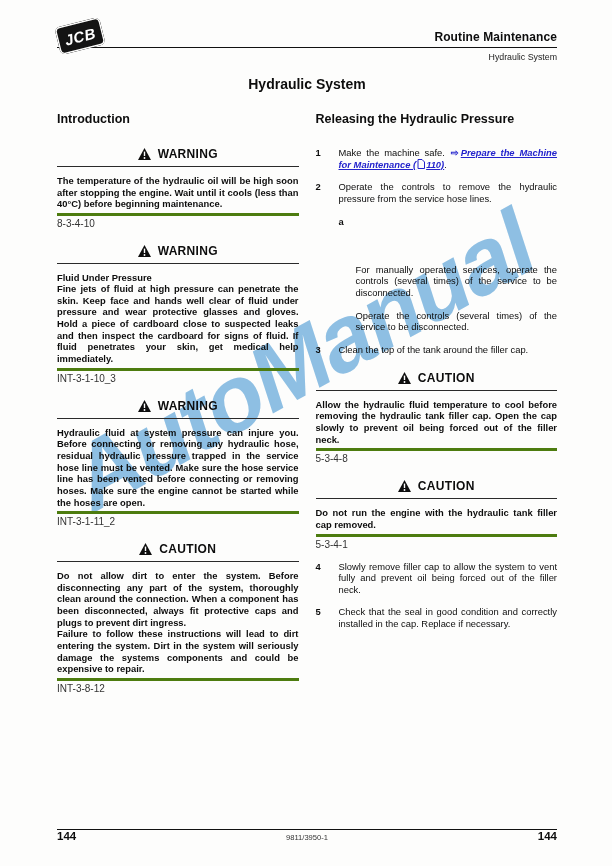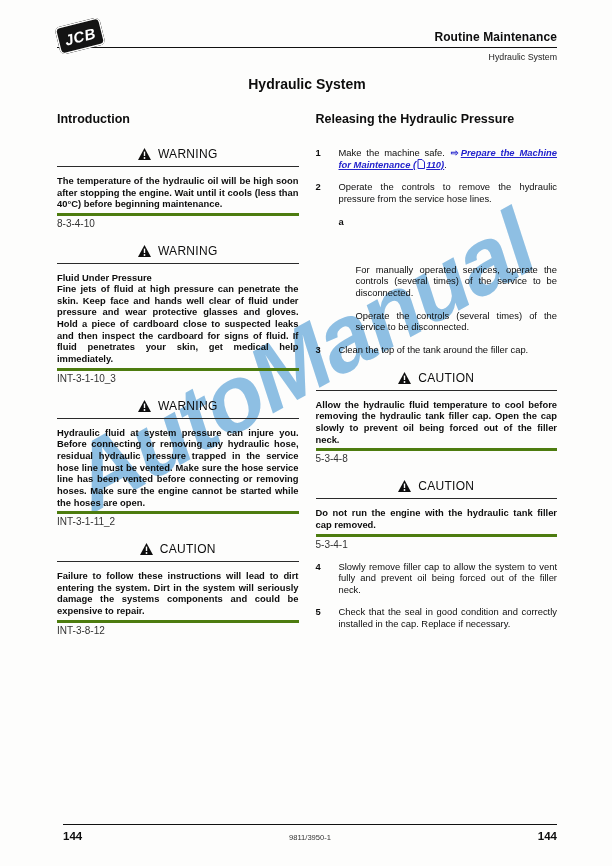--- a/index.html
+++ b/index.html
@@ -35,49 +35,49 @@
   .title { text-align:center; font-size:14px; font-weight:bold; margin-top:14px; }
 
   
   .cols { display:flex; gap:17px; margin-top:20px; }
   .col { flex:1; min-width:0; }
   .col-heading { font-size:12.5px; font-weight:bold; margin-bottom:21px; }
 
   
   .sign { margin-top:15px; }
   .sign-head { display:flex; align-items:center; justify-content:center; gap:7px;
-               font-size:12px; font-weight:normal; letter-spacing:0.3px; margin-bottom:5px; }
+               font-size:12px; font-weight:bold; letter-spacing:0.3px; margin-bottom:5px; }
   .tri-icon { width:13px; height:12px; display:block; }
   .sign-body { border-top:1px solid #2a2a2a; border-bottom:3px solid #4d7c0f;
                padding:8px 0 3px; }
   .sign-sub { text-align:left; font-size:9.4px; font-weight:bold; }
   .sign-text { font-size:9.4px; font-weight:bold; line-height:1.24; text-align:justify; }
-  .sign-text + .sign-text { margin-top:11px; }
+  .sign-text + .sign-text { }
   .sign-code { font-size:10px; color:#333; padding-top:2px; }
 
   
   .step { display:flex; margin-top:11px; font-size:9.4px; line-height:1.24; }
   .step .num { width:23px; flex:0 0 23px; font-weight:bold; }
   .step .txt { flex:1; text-align:justify; }
   .substep { display:flex; margin:11px 0 0 23px; font-size:9.4px; line-height:1.24; }
   .substep .letter { width:17px; flex:0 0 17px; font-weight:bold; }
   .substep .txt { flex:1; text-align:justify;margin-top:48px; }
   .subnote { margin:11px 0 0 40px; font-size:9.4px; line-height:1.24; text-align:justify; }
 
   
   .jump-link { color:#2323cc; font-weight:bold; font-style:italic; text-decoration:underline;
                cursor:pointer; }
   .jump-arrow { color:#2323cc; font-style:normal; font-weight:bold; text-decoration:none;
                 display:inline-block; margin:0 2px 0 1px; }
   .pageref-icon { display:inline-block; vertical-align:-1px; margin:0 1px; }
 
   
   .footer { position:absolute; z-index:1; left:57px; right:55px; bottom:24px;
-            border-top:1.6px solid #111; padding-top:5px;
-            display:flex; justify-content:space-between; align-items:baseline;margin-left:6px; }
+            border-top:1.6px solid #111; 
+            display:flex; justify-content:space-between; align-items:baseline; }
   .footer .pg { font-size:11.5px; font-weight:bold; }
   .footer .doc { font-size:7.6px; color:#333; }
 </style>
 </head>
 <body>
 
 <div class="page">
 
   <div class="watermark">AutoManual</div>
 
@@ -145,20 +145,21 @@
         <div class="sign">
           <div class="sign-head">
             <svg class="tri-icon" viewBox="0 0 24 22">
                 <path d="M12 0 L24 22 H0 Z" fill="#0d0d0d"></path>
                 <rect x="10.7" y="6.5" width="2.6" height="8.2" fill="#fff"></rect>
                 <circle cx="12" cy="18.3" r="1.7" fill="#fff"></circle>
               </svg>
             <span>CAUTION</span>
           </div>
           <div class="sign-body">
+            <div class="sign-text">Do not allow dirt to enter the system. Before disconnecting any part of the system, thoroughly clean around the connection. When a component has been disconnected, always fit protective caps and plugs to prevent dirt ingress.</div>
             <div class="sign-text">Failure to follow these instructions will lead to dirt entering the system. Dirt in the system will seriously damage the systems components and could be expensive to repair.</div>
           </div>
           <div class="sign-code">INT-3-8-12</div>
         </div>
       </div>
 
       <div class="col">
         <div class="col-heading">Releasing the Hydraulic Pressure</div>
 
         <div class="step">

